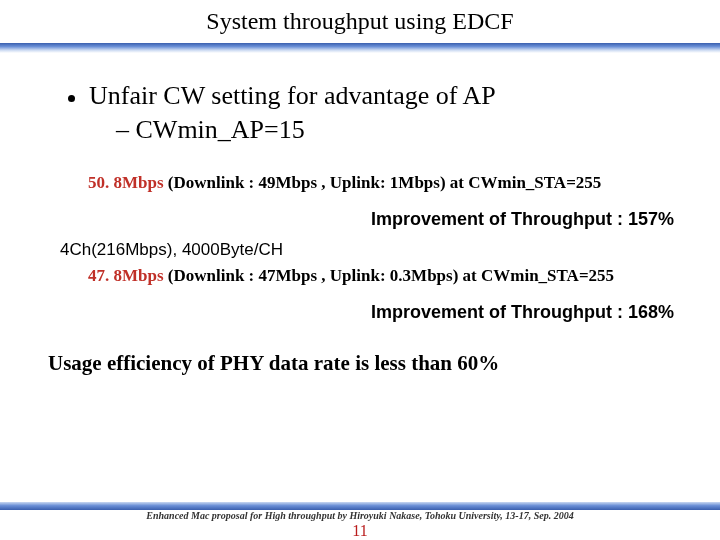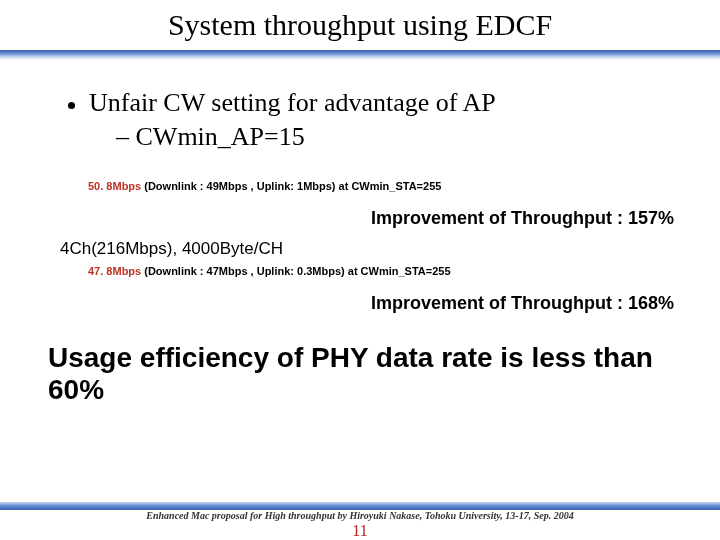--- a/index.html
+++ b/index.html
@@ -14,21 +14,21 @@
     overflow: hidden;
   }
   .slide {
     width: 720px;
     height: 540px;
     position: relative;
     box-sizing: border-box;
   }
   .title {
     text-align: center;
-    font-size: 30px;
+    font-size: 24px;
     padding-top: 8px;
     padding-bottom: 6px;
     font-weight: 400;
   }
   .title-rule {
     height: 10px;
     width: 100%;
     background: linear-gradient(to bottom,
       #3a5fae 0%, #6a8fd6 35%, #c9d8f1 70%, #ffffff 100%);
     margin-top: 2px;
@@ -58,41 +58,41 @@
     margin-top: 2px;
     margin-bottom: 28px;
   }
   .config {
     font-family: Arial, Helvetica, sans-serif;
     font-size: 17px;
     margin-left: 20px;
     margin-top: 10px;
   }
   .result {
-    font-family: Liberation Sans, sans-serif;
-    font-size: 11px;
+    font-family: Liberation Serif, serif;
+    font-size: 17px;
     font-weight: 700;
     margin-left: 48px;
     margin-top: 6px;
   }
   .result .hl {
     color: #c03028;
   }
   .improve {
     font-family: Arial, Helvetica, sans-serif;
     font-size: 18px;
     font-weight: 700;
     text-align: right;
     padding-right: 18px;
     margin-top: 16px;
     margin-bottom: 10px;
   }
   .summary {
-    font-family: Liberation Sans, sans-serif;
-    font-size: 28px;
+    font-family: Liberation Serif, serif;
+    font-size: 21px;
     font-weight: 700;
     margin-top: 28px;
     margin-left: 8px;
   }
   .footer-rule {
     position: absolute;
     left: 0;
     bottom: 30px;
     width: 100%;
     height: 8px;

